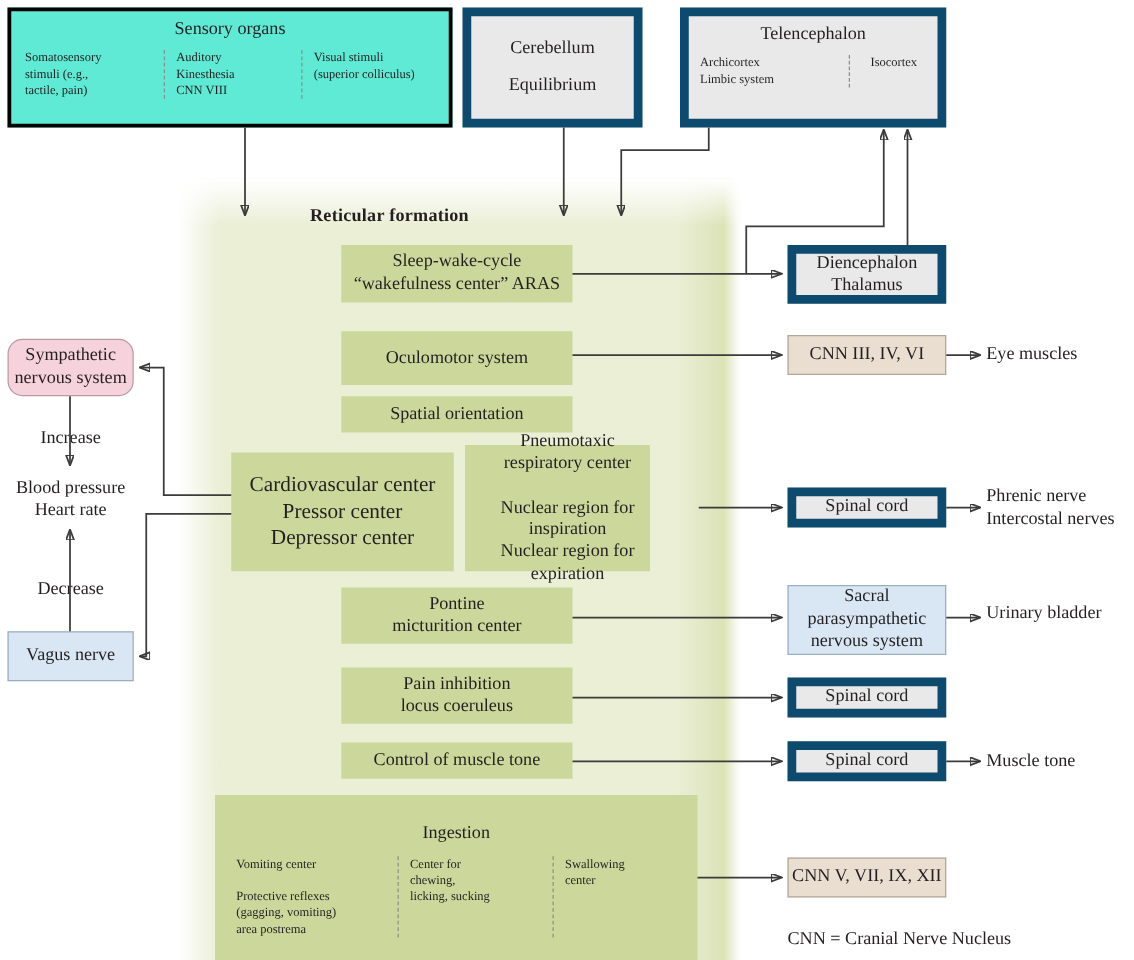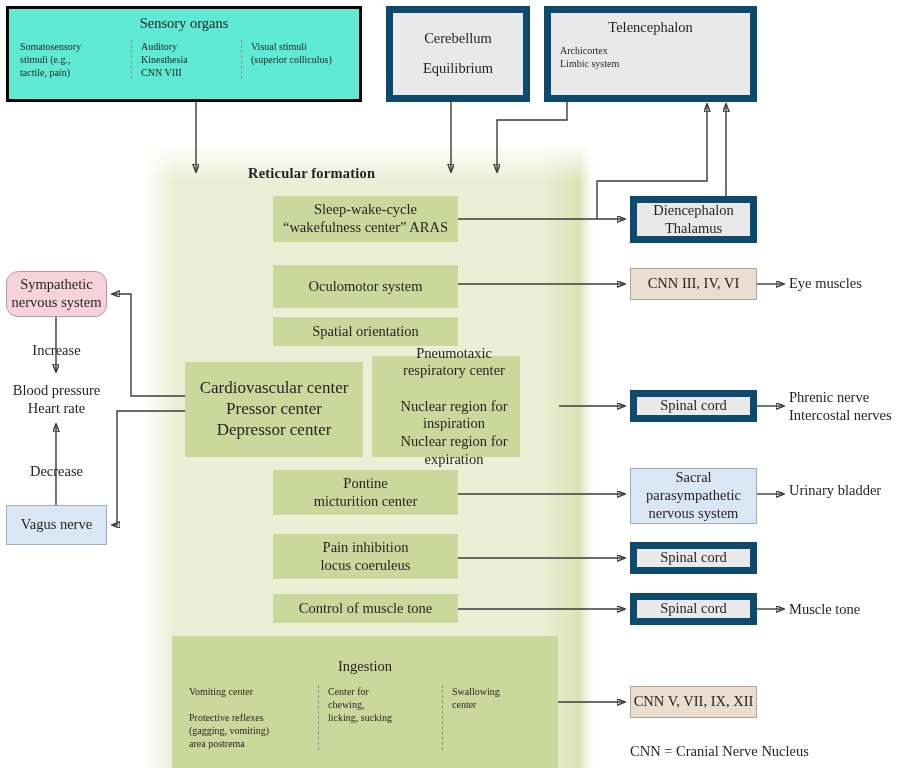--- a/index.html
+++ b/index.html
@@ -126,30 +126,31 @@
 stimuli (e.g.,
 tactile, pain)</div>
       <div class="col" style="flex:0 0 110px;">Auditory
 Kinesthesia
 CNN VIII</div>
       <div class="col">Visual stimuli
 (superior colliculus)</div>
     </div>
   </div>
 
-  <div class="box gray bordered" style="left:386px; top:6px; width:144px; height:96px;">
+  <div class="box gray bordered" style="left:370px; top:6px; width:144px; height:96px;">
     <div style="font-size:14.5px;">Cerebellum</div>
     <div style="font-size:14.5px; margin-top:12px;">Equilibrium</div>
   </div>
 
   <div class="box gray bordered" style="left:544px; top:6px; width:213px; height:96px; padding:6px 0 6px 0; justify-content:flex-start;">
     <div class="hdr">Telencephalon</div>
     <div class="cols" style="margin-top:5px;">
       <div class="col" style="flex:0 0 128px;">Archicortex
 Limbic system</div>
+      <div class="col" style="text-align:center; padding:0 4px;">Isocortex</div>
     </div>
   </div>
 
   <div class="rf-title" style="left:248px; top:165px;">Reticular formation</div>
 
   <div class="box green" style="left:273px; top:196px; width:185px; height:46px;">
     <span style="font-size:14.5px; white-space:pre-line;">Sleep-wake-cycle
 “wakefulness center” ARAS</span>
   </div>
 

